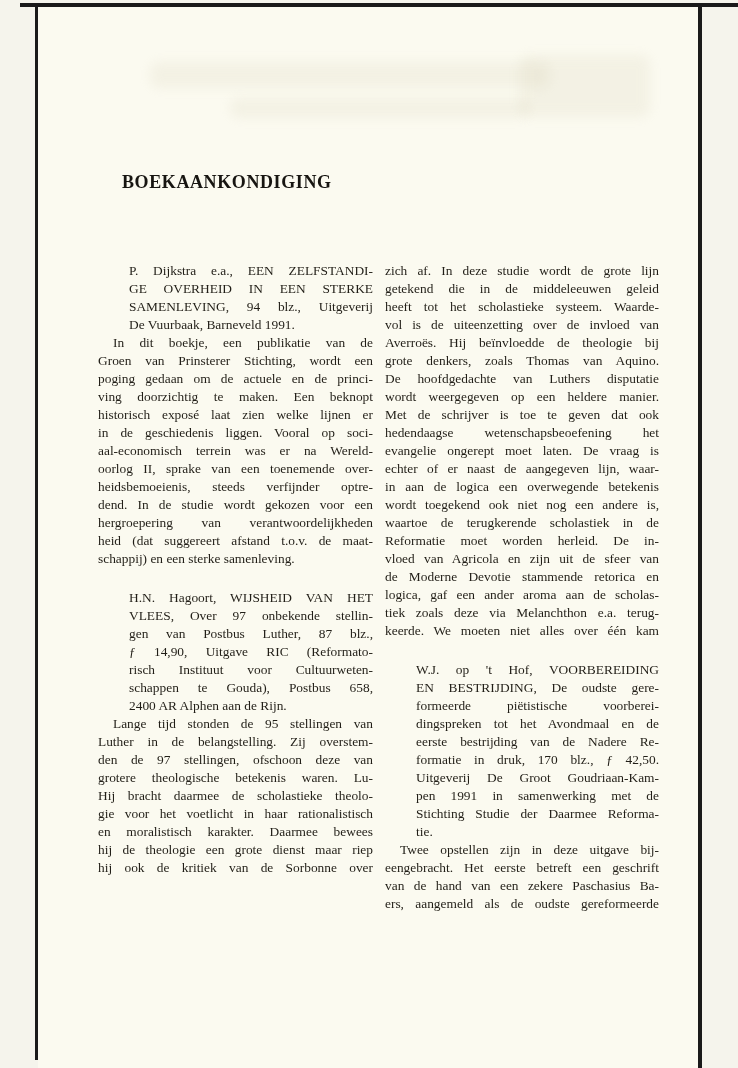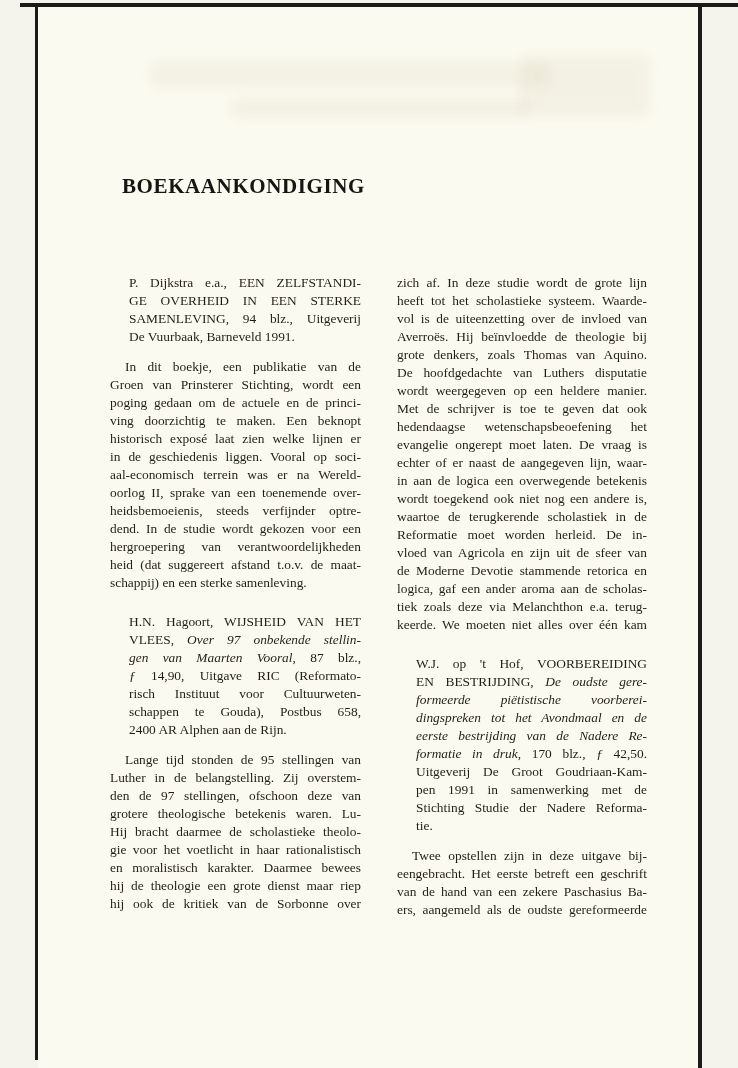--- a/index.html
+++ b/index.html
@@ -20,43 +20,43 @@
   .ghost {
     position: absolute; background: #cdc6a8; opacity: 0.16;
     filter: blur(6px); border-radius: 8px;
   }
   .g1 { left: 150px; top: 62px;  width: 400px; height: 26px; }
   .g2 { left: 230px; top: 98px;  width: 300px; height: 20px; }
   .g3 { left: 520px; top: 55px;  width: 130px; height: 62px; }
 
   .title {
     position: absolute; left: 122px; top: 160px;
-    font-size: 21px; font-weight: bold; letter-spacing: 0.6px;
+    font-size: 18px; font-weight: bold; letter-spacing: 0.6px;
     color: #171511; white-space: nowrap;
   }
 
   .col {
     position: absolute; top: 262px;
     font-size: 13.4px; line-height: 18px;
   }
   .col-left  { left: 98px;  width: 275px; }
   .col-right { left: 385px; width: 274px; }
 
-  .block { margin: 12px; }
+  .block { margin: 0; }
   .block.citation { margin-left: 31px; }
   .block.citation:not(:first-child) { margin-top: 21px; }
 
   .line {
     text-align: justify;
     text-align-last: justify;
     white-space: nowrap;
   }
   .line.last  { text-align-last: left; }
   .line.first { text-indent: 15px; }
-  .it { font-style: italic; }
+  .it { }
 </style>
 </head>
 <body>
 
 <div class="paper"></div>
 
 <div class="frame-top"></div>
 <div class="frame-left"></div>
 <div class="frame-right"></div>
 
@@ -84,21 +84,21 @@
       <div class="line"><span>oorlog II, sprake van een toenemende over-</span></div>
       <div class="line"><span>heidsbemoeienis, steeds verfijnder optre-</span></div>
       <div class="line"><span>dend. In de studie wordt gekozen voor een</span></div>
       <div class="line"><span>hergroepering van verantwoordelijkheden</span></div>
       <div class="line"><span>heid (dat suggereert afstand t.o.v. de maat-</span></div>
       <div class="line last"><span>schappij) en een sterke samenleving.</span></div>
     </div>
     <div class="block citation">
       <div class="line"><span>H.N. Hagoort, WIJSHEID VAN HET</span></div>
       <div class="line"><span>VLEES, </span><span class="it">Over 97 onbekende stellin-</span></div>
-      <div class="line"><span class="it">gen van Maarten Vooral</span><span>, 87 blz.,</span></div>
+      <div class="line"><span class="it">gen van Postbus Luther</span><span>, 87 blz.,</span></div>
       <div class="line"><span class="it">ƒ</span><span> 14,90, Uitgave RIC (Reformato-</span></div>
       <div class="line"><span>risch Instituut voor Cultuurweten-</span></div>
       <div class="line"><span>schappen te Gouda), Postbus 658,</span></div>
       <div class="line last"><span>2400 AR Alphen aan de Rijn.</span></div>
     </div>
     <div class="block paragraph">
       <div class="line first"><span>Lange tijd stonden de 95 stellingen van</span></div>
       <div class="line"><span>Luther in de belangstelling. Zij overstem-</span></div>
       <div class="line"><span>den de 97 stellingen, ofschoon deze van</span></div>
       <div class="line"><span>grotere theologische betekenis waren. Lu-</span></div>
@@ -106,20 +106,21 @@
       <div class="line"><span>gie voor het voetlicht in haar rationalistisch</span></div>
       <div class="line"><span>en moralistisch karakter. Daarmee bewees</span></div>
       <div class="line"><span>hij de theologie een grote dienst maar riep</span></div>
       <div class="line"><span>hij ook de kritiek van de Sorbonne over</span></div>
     </div>
   </div>
 
 <div class="col col-right">
     <div class="block paragraph">
       <div class="line"><span>zich af. In deze studie wordt de grote lijn</span></div>
+      <div class="line"><span>getekend die in de middeleeuwen geleid</span></div>
       <div class="line"><span>heeft tot het scholastieke systeem. Waarde-</span></div>
       <div class="line"><span>vol is de uiteenzetting over de invloed van</span></div>
       <div class="line"><span>Averroës. Hij beïnvloedde de theologie bij</span></div>
       <div class="line"><span>grote denkers, zoals Thomas van Aquino.</span></div>
       <div class="line"><span>De hoofdgedachte van Luthers disputatie</span></div>
       <div class="line"><span>wordt weergegeven op een heldere manier.</span></div>
       <div class="line"><span>Met de schrijver is toe te geven dat ook</span></div>
       <div class="line"><span>hedendaagse wetenschapsbeoefening het</span></div>
       <div class="line"><span>evangelie ongerept moet laten. De vraag is</span></div>
       <div class="line"><span>echter of er naast de aangegeven lijn, waar-</span></div>
@@ -135,21 +136,21 @@
     </div>
     <div class="block citation">
       <div class="line"><span>W.J. op 't Hof, VOORBEREIDING</span></div>
       <div class="line"><span>EN BESTRIJDING, </span><span class="it">De oudste gere-</span></div>
       <div class="line"><span class="it">formeerde piëtistische voorberei-</span></div>
       <div class="line"><span class="it">dingspreken tot het Avondmaal en de</span></div>
       <div class="line"><span class="it">eerste bestrijding van de Nadere Re-</span></div>
       <div class="line"><span class="it">formatie in druk</span><span>, 170 blz., </span><span class="it">ƒ</span><span> 42,50.</span></div>
       <div class="line"><span>Uitgeverij De Groot Goudriaan-Kam-</span></div>
       <div class="line"><span>pen 1991 in samenwerking met de</span></div>
-      <div class="line"><span>Stichting Studie der Nadere Reforma-</span></div>
+      <div class="line"><span>Stichting Studie der Daarmee Reforma-</span></div>
       <div class="line last"><span>tie.</span></div>
     </div>
     <div class="block paragraph">
       <div class="line first"><span>Twee opstellen zijn in deze uitgave bij-</span></div>
       <div class="line"><span>eengebracht. Het eerste betreft een geschrift</span></div>
       <div class="line"><span>van de hand van een zekere Paschasius Ba-</span></div>
       <div class="line"><span>ers, aangemeld als de oudste gereformeerde</span></div>
     </div>
   </div>
 

